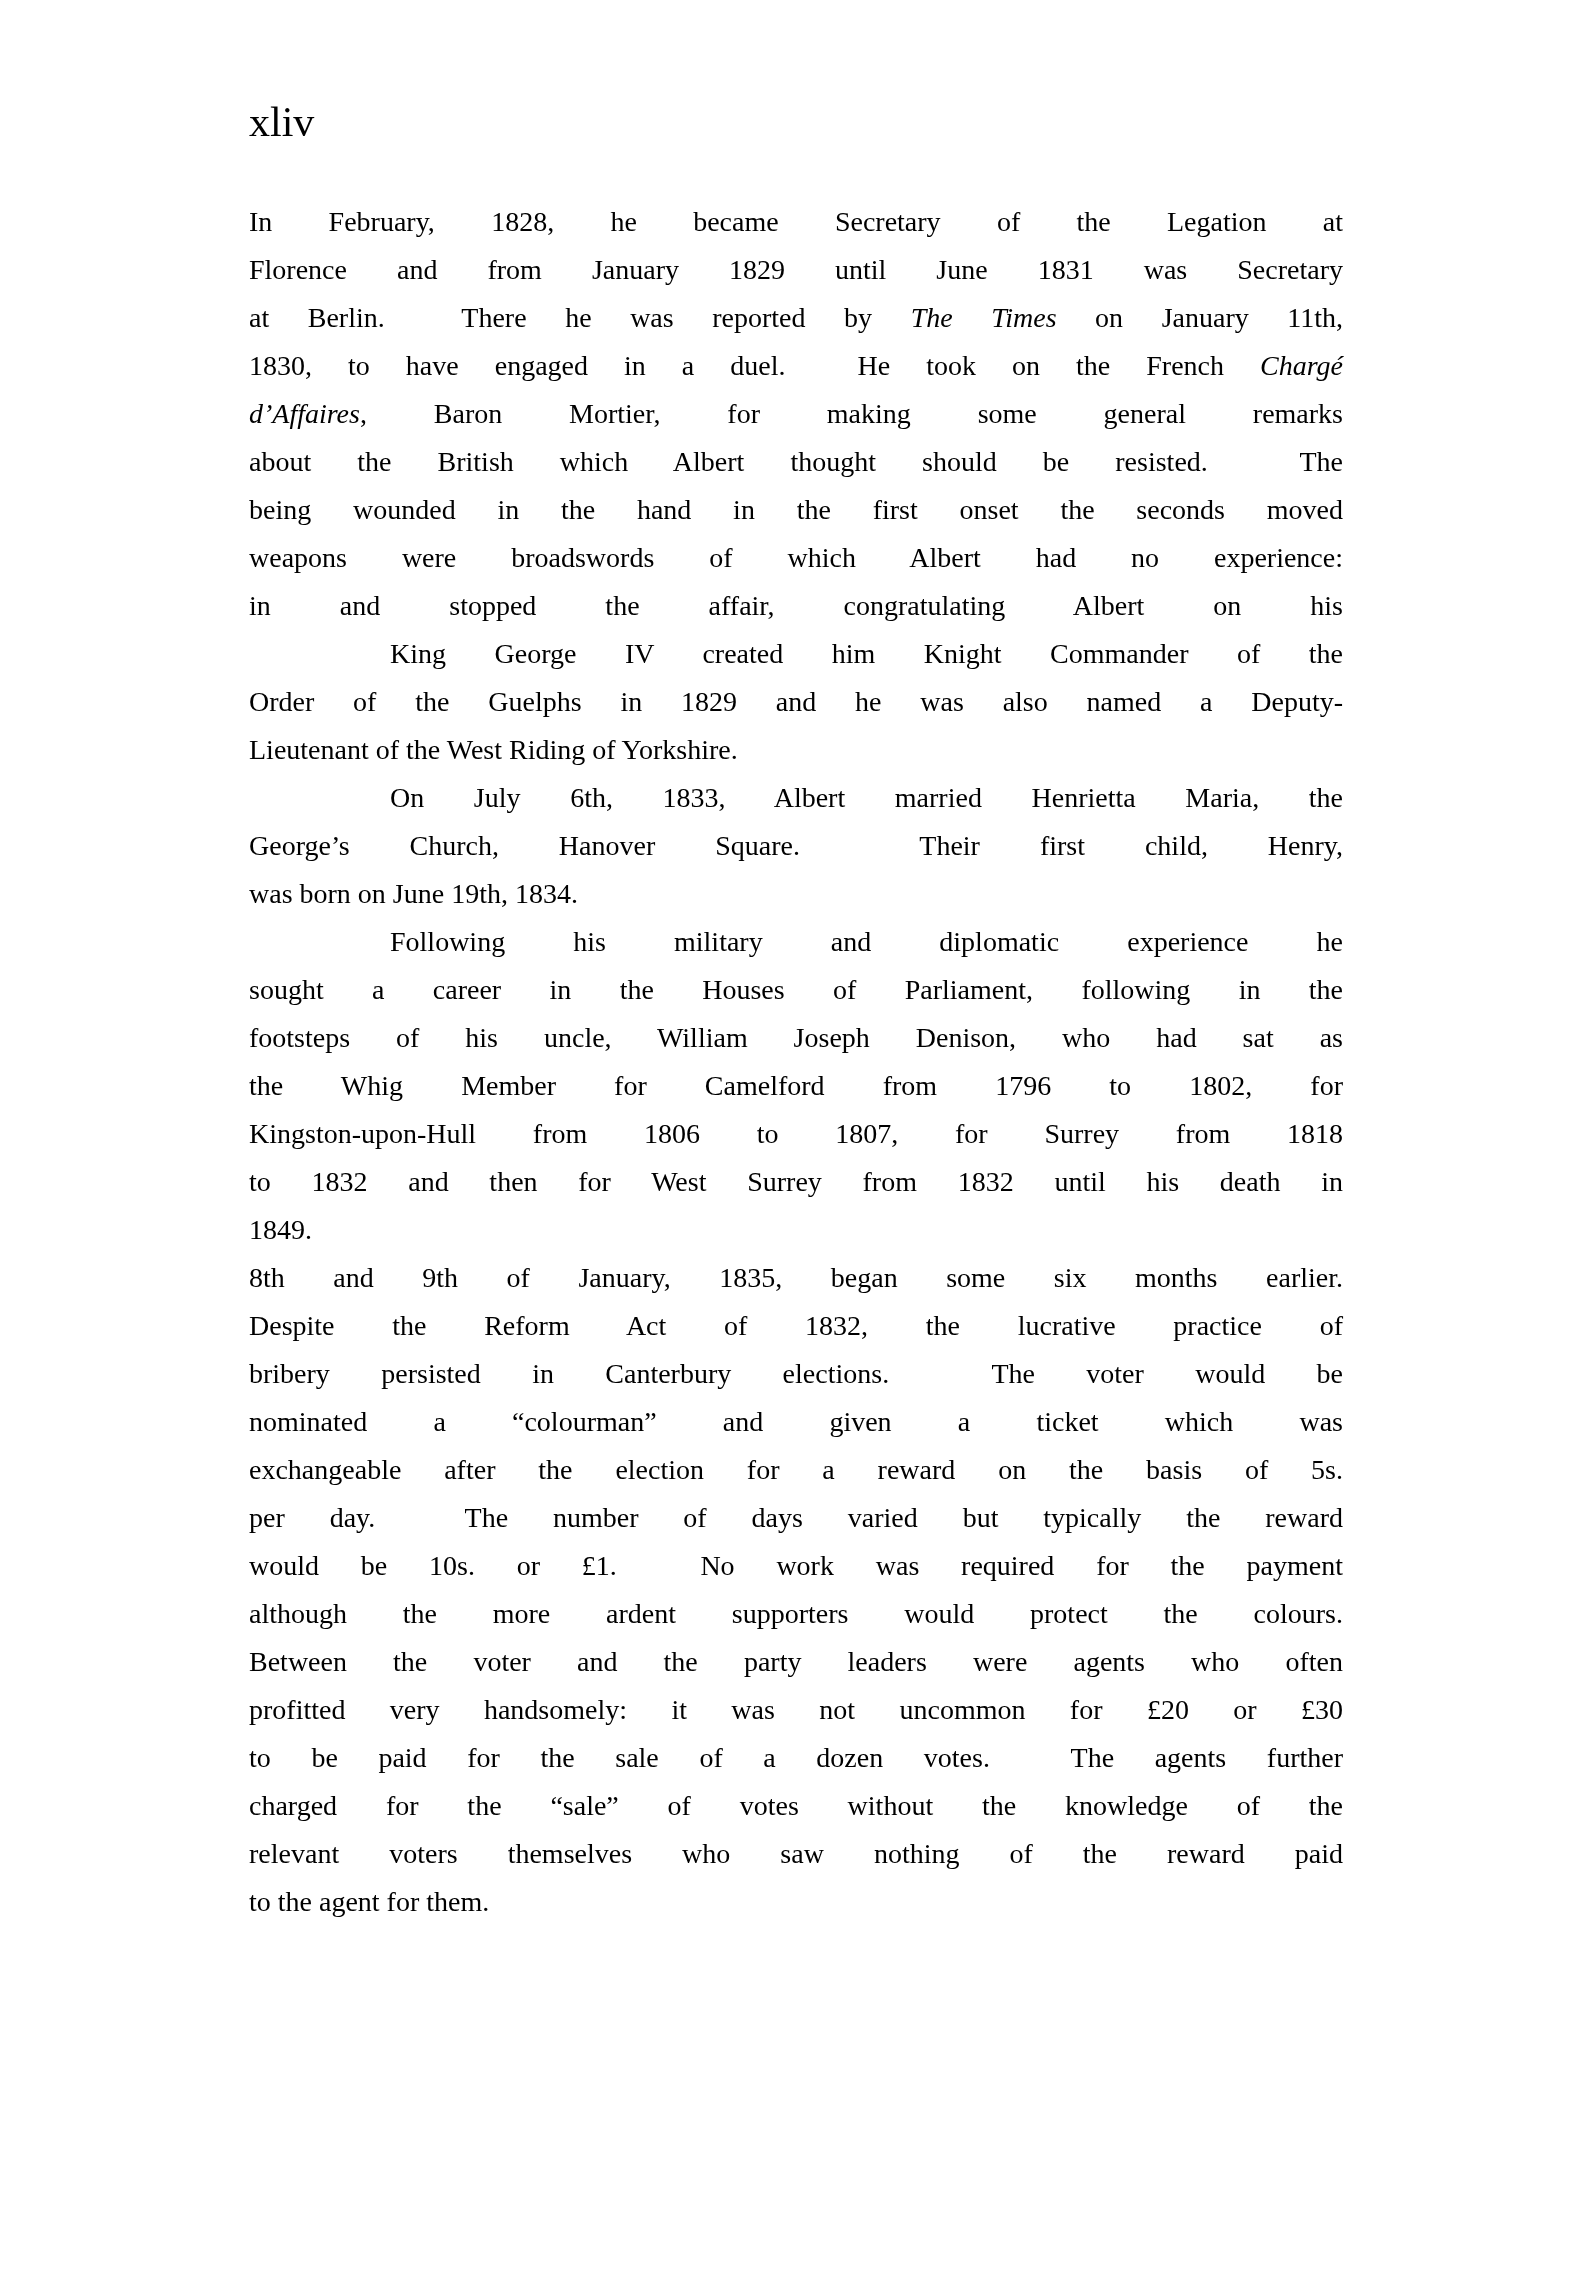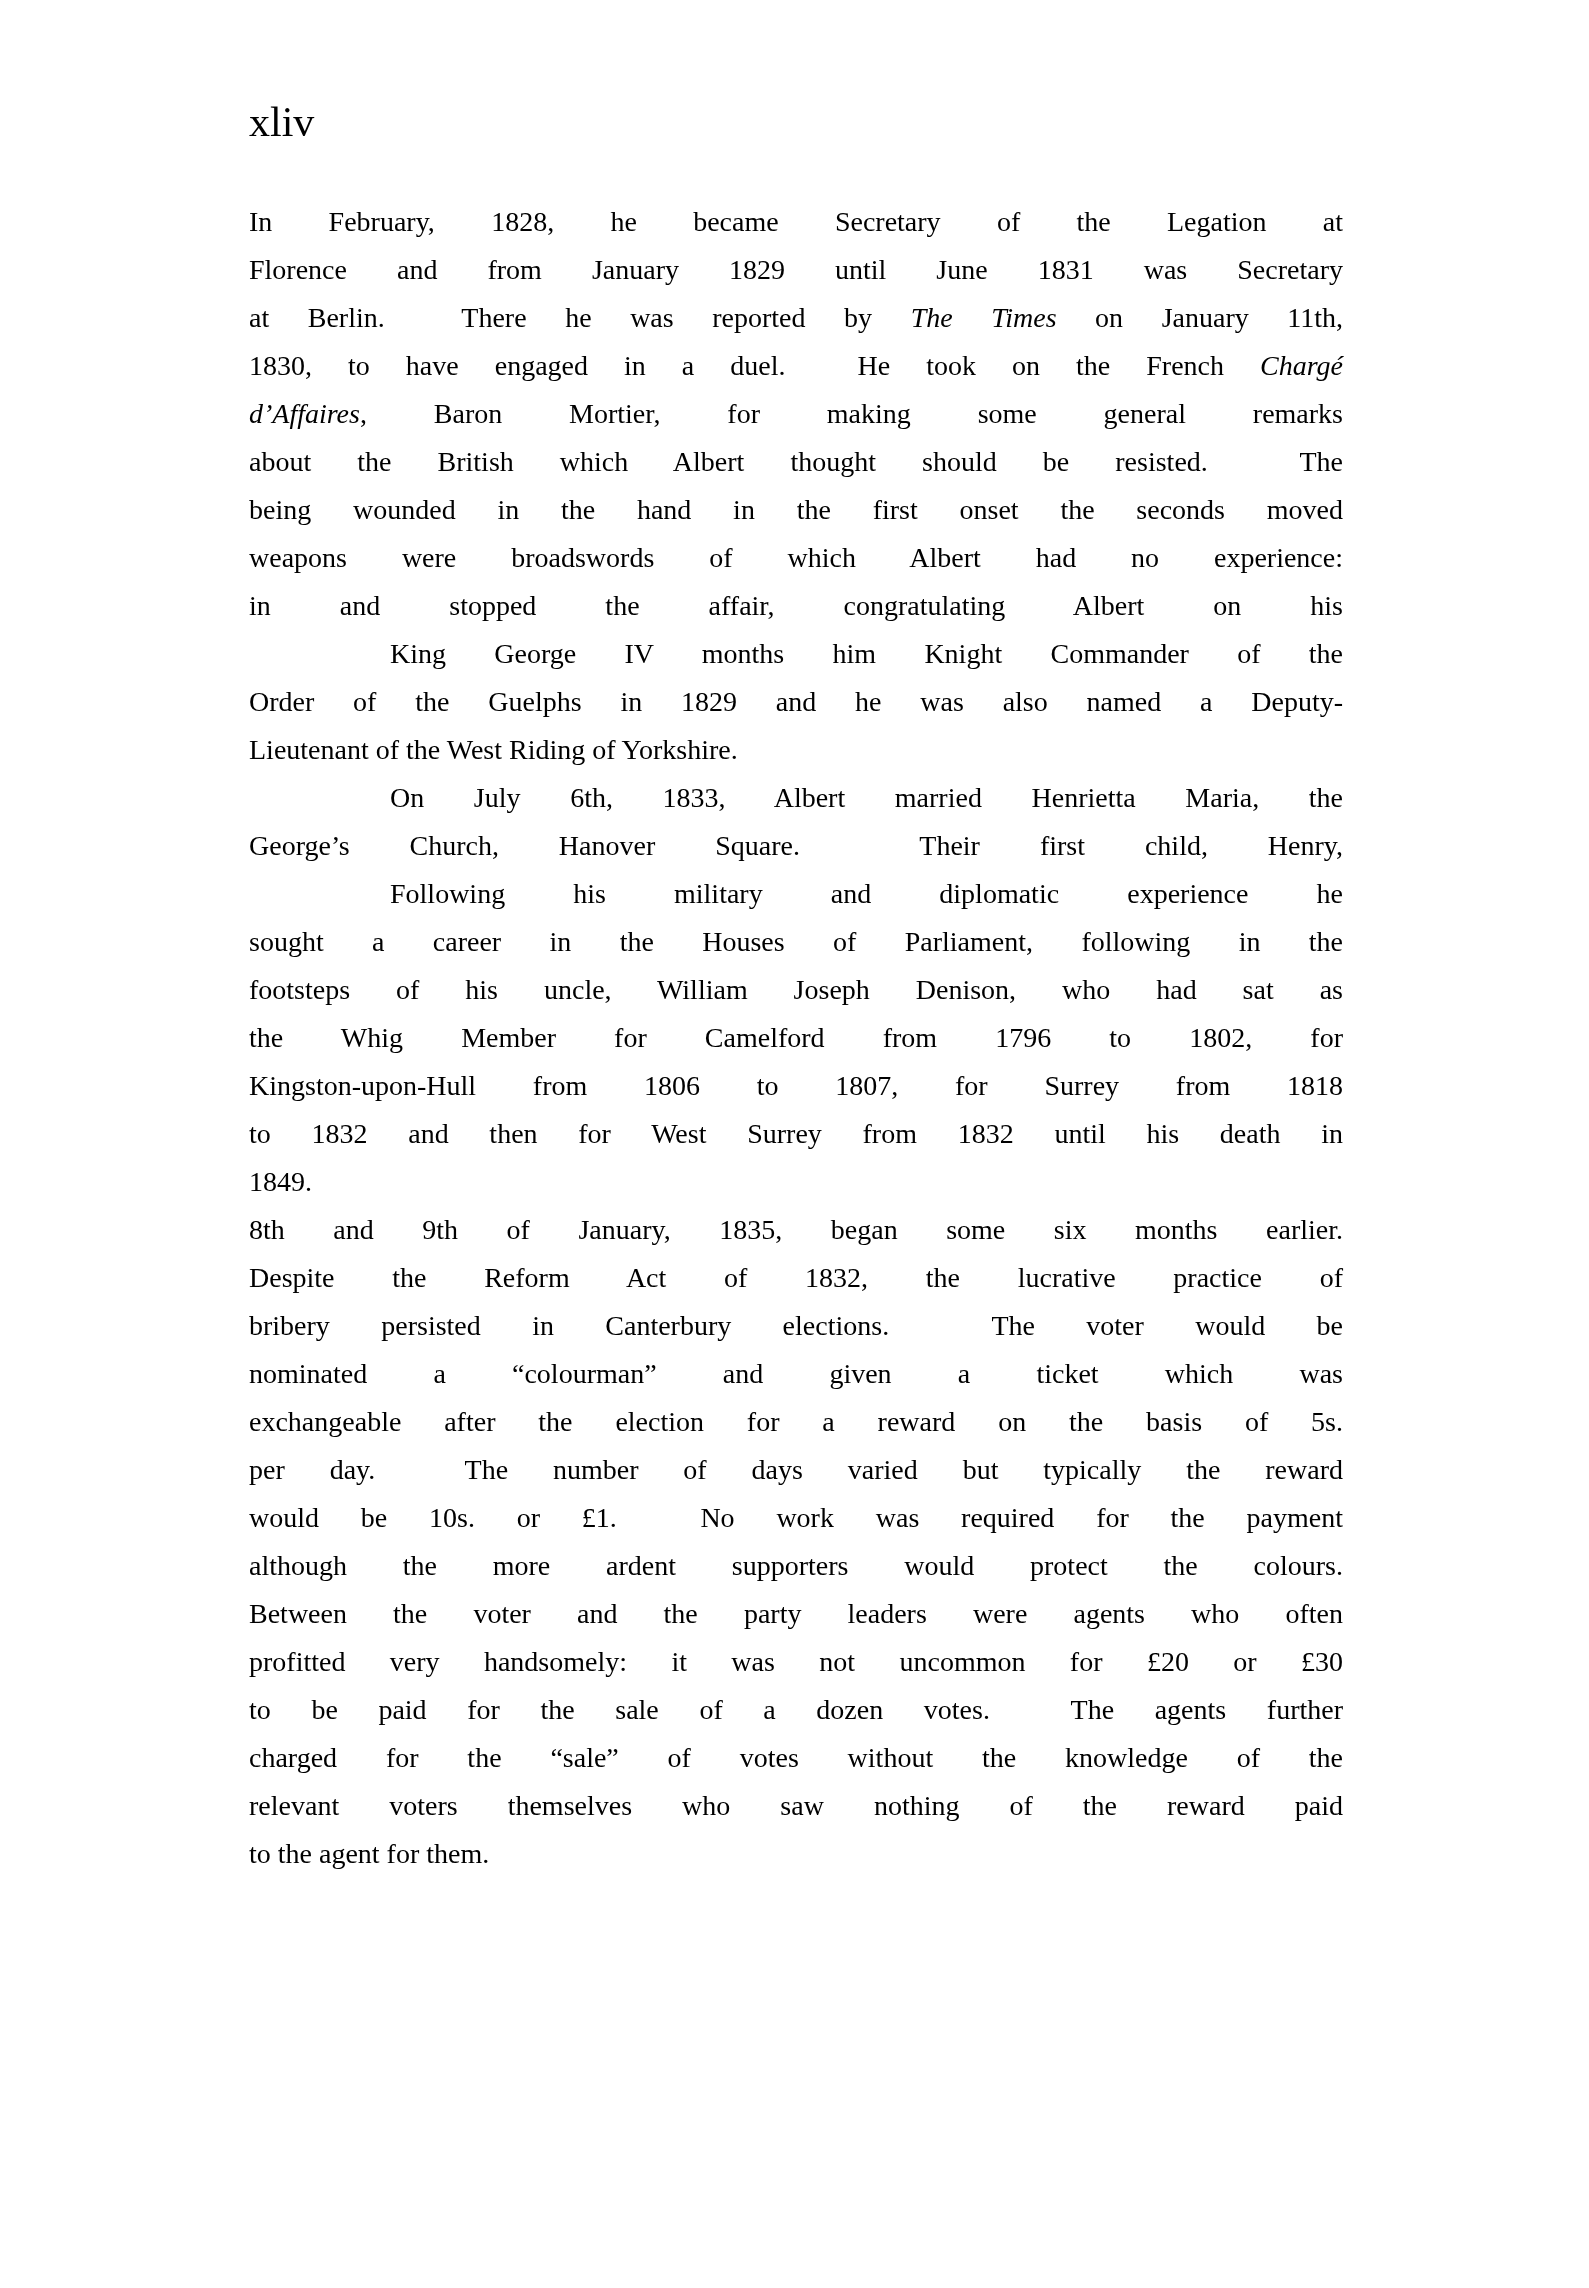--- a/index.html
+++ b/index.html
@@ -52,27 +52,28 @@
         <div class="line"><span>Florence and from January 1829 until June 1831 was Secretary</span></div>
         <div class="line"><span>at Berlin.  There he was reported by </span><i>The Times</i><span> on January 11th,</span></div>
         <div class="line"><span>1830, to have engaged in a duel.  He took on the French </span><i>Chargé</i></div>
         <div class="line"><i>d’Affaires</i><span>, Baron Mortier, for making some general remarks</span></div>
         <div class="line"><span>about the British which Albert thought should be resisted.  The</span></div>
         <div class="line"><span>being wounded in the hand in the first onset the seconds moved</span></div>
         <div class="line"><span>weapons were broadswords of which Albert had no experience:</span></div>
         <div class="line"><span>in and stopped the affair, congratulating Albert on his</span></div>
       </div>
       <div class="paragraph">
-        <div class="line indent"><span>King George IV months him Knight Commander of the</span></div>
+        <div class="line indent"><span>King George IV created him Knight Commander of the</span></div>
         <div class="line"><span>Order of the Guelphs in 1829 and he was also named a Deputy-</span></div>
         <div class="line last"><span>Lieutenant of the West Riding of Yorkshire.</span></div>
       </div>
       <div class="paragraph">
         <div class="line indent"><span>On July 6th, 1833, Albert married Henrietta Maria, the</span></div>
         <div class="line"><span>George’s Church, Hanover Square.  Their first child, Henry,</span></div>
+        <div class="line last"><span>was born on June 19th, 1834.</span></div>
       </div>
       <div class="paragraph">
         <div class="line indent"><span>Following his military and diplomatic experience he</span></div>
         <div class="line"><span>sought a career in the Houses of Parliament, following in the</span></div>
         <div class="line"><span>footsteps of his uncle, William Joseph Denison, who had sat as</span></div>
         <div class="line"><span>the Whig Member for Camelford from 1796 to 1802, for</span></div>
         <div class="line"><span>Kingston-upon-Hull from 1806 to 1807, for Surrey from 1818</span></div>
         <div class="line"><span>to 1832 and then for West Surrey from 1832 until his death in</span></div>
         <div class="line last"><span>1849.</span></div>
       </div>

